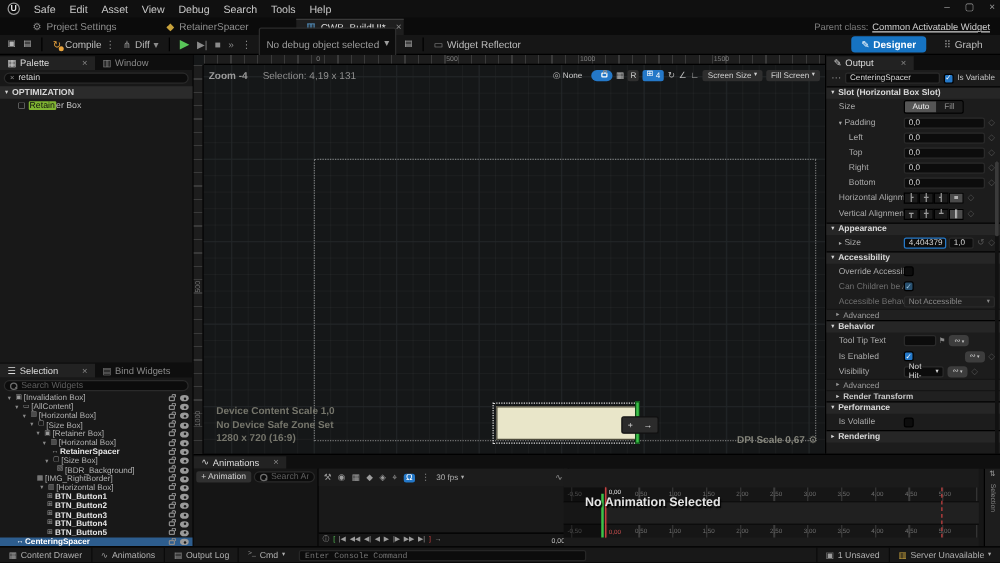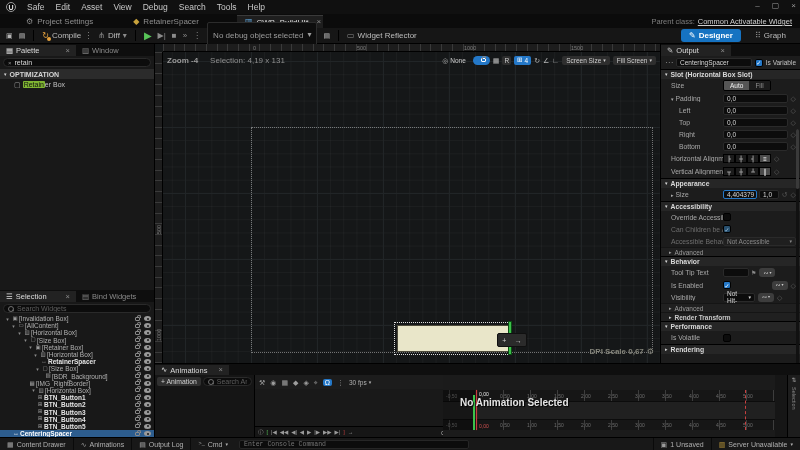--- a/index.html
+++ b/index.html
@@ -392,20 +392,25 @@
           <span class="ic" style="font-size:5px">▾</span>
         </div>
         <div class="vbtn">
           <span>Fill Screen</span>
           <span class="ic" style="font-size:5px">▾</span>
         </div>
       </div>
 
       <div class="abs dotted" style="left:88px;top:75px;width:402px;height:226px"></div>
 
+      <div class="abs" style="left:10px;top:271px;font-size:8px;font-weight:bold;color:#75756b;line-height:11px">
+        <div>Device Content Scale 1,0</div>
+        <div>No Device Safe Zone Set</div>
+        <div>1280 x 720 (16:9)</div>
+      </div>
 
       <div class="abs" style="left:231px;top:270px;width:118px;height:33px;border:1px dotted #ddd"></div>
       <div class="abs" style="left:234px;top:273px;width:113px;height:27px;background:#e9e6c9;border:1px solid #4d4a3a"></div>
       <div class="abs" style="left:345px;top:269px;width:4px;height:13px;background:#3cc24a;border:1px solid #0d4d15"></div>
       <div class="abs" style="left:345px;top:290px;width:4px;height:13px;background:#3cc24a;border:1px solid #0d4d15"></div>
       <div class="abs row" style="left:334px;top:281px;width:30px;height:14px;background:#2b2b2b;border:1px solid #101010;border-radius:2px;justify-content:space-around">
         <span class="ic" style="color:#cfcfcf;font-size:7px">+</span>
         <span class="ic" style="color:#cfcfcf;font-size:7px">→</span>
       </div>
 
@@ -645,21 +650,21 @@
         <span class="ic">|▶</span>
         <span class="ic">▶▶</span>
         <span class="ic">▶|</span>
         <span class="ic" style="color:#c84040">]</span>
         <span class="ic">→</span>
         <span class="gap"></span>
         <span style="color:#bdbdbd">0,00</span>
       </div>
     </div>
 
-    <div class="abs" style="left:288px;top:11px;width:332px;height:63px;background:#1b1b1b">
+    <div class="abs" style="left:296px;top:11px;width:332px;height:63px;background:#1b1b1b">
       <div class="abs" style="left:0;top:15px;width:332px;height:12px;background:#161616;border-bottom:1px solid #0c0c0c;
         background-image:repeating-linear-gradient(90deg,#3d3d3d 0 1px,transparent 1px 27px);background-position:6px 0">
         <span class="tick" style="left:3px;top:3px">-0,50</span>
         <span class="tick" style="left:57px;top:3px">0,50</span>
         <span class="tick" style="left:84px;top:3px">1,00</span>
         <span class="tick" style="left:111px;top:3px">1,50</span>
         <span class="tick" style="left:138px;top:3px">2,00</span>
         <span class="tick" style="left:165px;top:3px">2,50</span>
         <span class="tick" style="left:192px;top:3px">3,00</span>
         <span class="tick" style="left:219px;top:3px">3,50</span>

